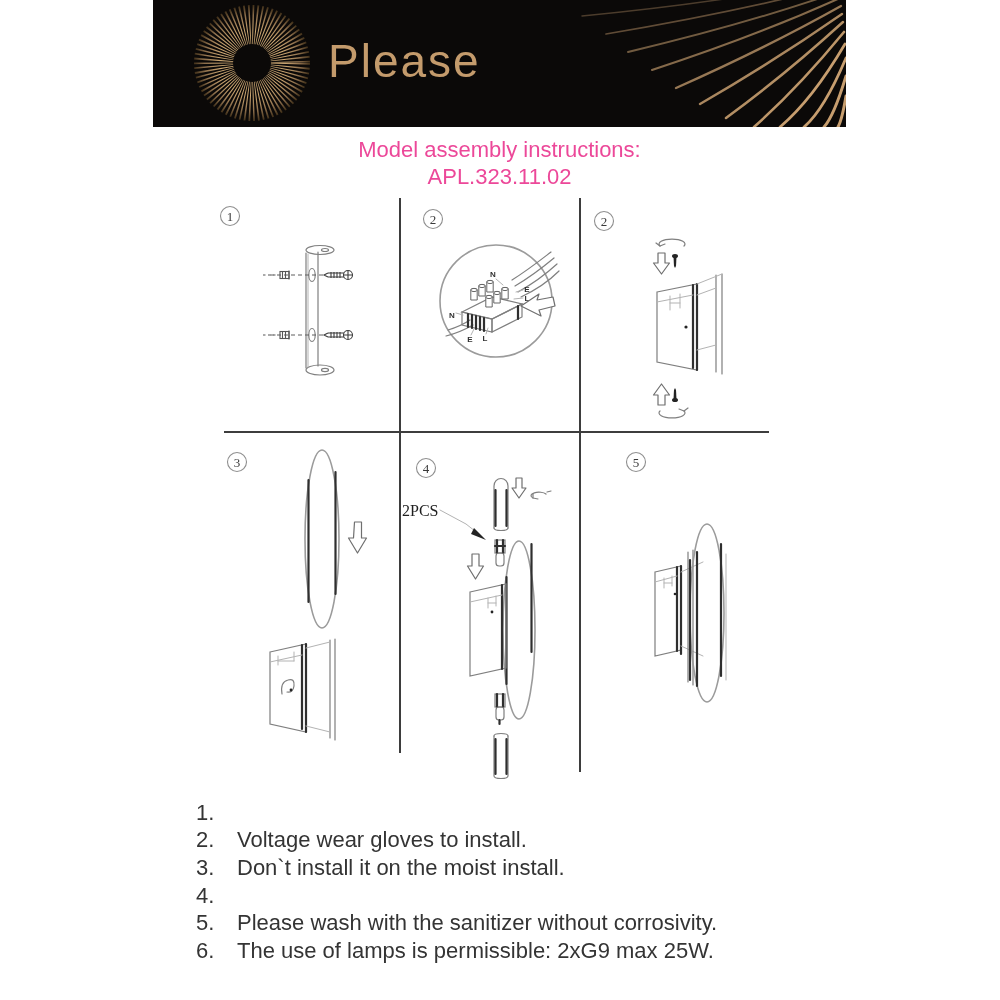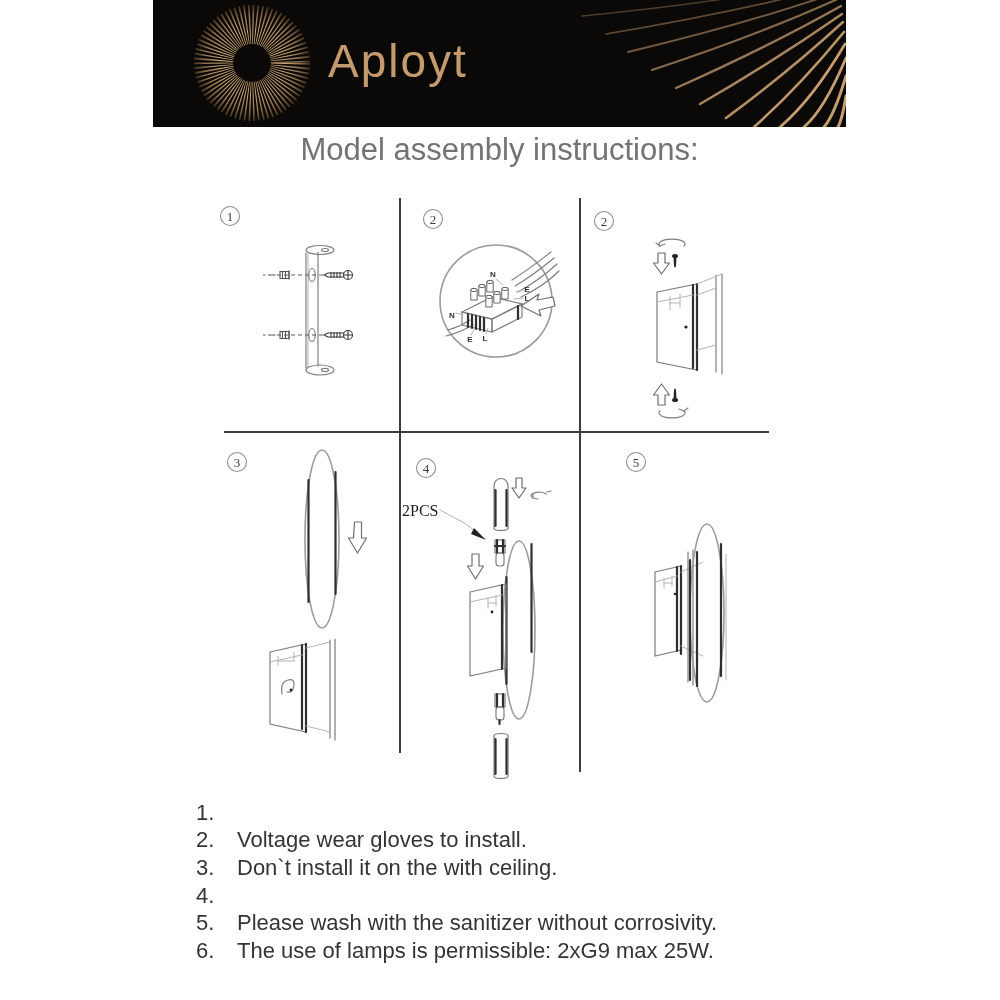--- a/index.html
+++ b/index.html
@@ -10,21 +10,21 @@
   .banner{position:absolute;left:153px;top:0;width:693px;height:127px;
           background:var(--banner,#0b0908);overflow:hidden;}
   .sun-svg{position:absolute;left:34px;top:0;}
   .brand{position:absolute;left:175px;top:63px;transform:translateY(-54%);
          font-size:46px;letter-spacing:2px;color:var(--gold,#c49b6c);
          font-weight:400;}
   .rays-svg{position:absolute;right:0;top:0;}
 
   
   .title-wrap{position:absolute;left:153px;top:136px;width:693px;text-align:center;
-              line-height:27px;font-size:31px;color:#737373;}
+              line-height:27px;font-size:22px;color:#ec4899;}
 
   
   .vline,.hline{position:absolute;background:#3d3d3d;}
   .v1{left:399px;top:198px;width:2px;height:555px;}
   .v2{left:579px;top:198px;width:2px;height:574px;}
   .h1{left:224px;top:431px;width:545px;height:2px;}
 
   .panel{position:absolute;}
 
   
@@ -56,41 +56,42 @@
         <stop offset="0" stop-color="#1a120b"></stop>
         <stop offset="0.34" stop-color="#caa571"></stop>
         <stop offset="0.55" stop-color="#cda873"></stop>
         <stop offset="0.82" stop-color="#8d6f4c"></stop>
         <stop offset="1" stop-color="#413019"></stop>
       </radialGradient>
     </defs>
     <circle cx="65" cy="63" r="38" fill="none" stroke="url(#gsun)" stroke-width="40" stroke-dasharray="1.2 2"></circle>
     <circle cx="65" cy="63" r="19" fill="#0b0908"></circle>
   </svg>
-  <div class="brand">Aployt</div>
+  <div class="brand">Please</div>
   <svg class="rays-svg" width="270" height="127" viewBox="0 0 270 127">
     <g fill="none" stroke="#c79e6f" stroke-linecap="round">
       <path d="M258,-20 Q150,2 6,16" stroke-width="1.5" opacity="0.35"></path>
       <path d="M260,-14 Q160,12 30,34" stroke-width="1.7" opacity="0.45"></path>
       <path d="M262,-8 Q170,24 52,52" stroke-width="1.9" opacity="0.55"></path>
       <path d="M264,-2 Q180,36 76,70" stroke-width="2.1" opacity="0.65"></path>
       <path d="M265,6 Q190,48 100,88" stroke-width="2.3" opacity="0.75"></path>
       <path d="M266,14 Q200,60 124,104" stroke-width="2.4" opacity="0.85"></path>
       <path d="M267,22 Q210,74 150,118" stroke-width="2.5" opacity="0.9"></path>
       <path d="M268,32 Q222,88 178,127" stroke-width="2.6" opacity="0.95"></path>
       <path d="M269,44 Q236,100 204,127" stroke-width="2.7" opacity="1"></path>
       <path d="M270,58 Q248,110 228,127" stroke-width="2.8" opacity="1"></path>
       <path d="M270,76 Q258,116 248,127" stroke-width="2.9" opacity="1"></path>
       <path d="M270,96 Q266,120 262,127" stroke-width="3" opacity="1"></path>
     </g>
   </svg>
 </div>
 
 <div class="title-wrap">
   <div>Model assembly instructions:</div>
+  <div>APL.323.11.02</div>
 </div>
 
 <div class="vline v1"></div>
 <div class="vline v2"></div>
 <div class="hline h1"></div>
 
 <svg class="panel" style="left:150px;top:200px" width="250" height="232">
   <g>
     <circle class="numc" cx="80" cy="16" r="9.5"></circle>
     <text class="numt" x="80" y="20.5">1</text>
@@ -307,21 +308,21 @@
 <div class="list">
   <div class="li">
     <span class="num">1.</span>
   </div>
   <div class="li">
     <span class="num">2.</span>
     <span class="txt">Voltage wear gloves to install.</span>
   </div>
   <div class="li">
     <span class="num">3.</span>
-    <span class="txt">Don`t install it on the with ceiling.</span>
+    <span class="txt">Don`t install it on the moist install.</span>
   </div>
   <div class="li">
     <span class="num">4.</span>
   </div>
   <div class="li">
     <span class="num">5.</span>
     <span class="txt">Please wash with the sanitizer without corrosivity.</span>
   </div>
   <div class="li">
     <span class="num">6.</span>

